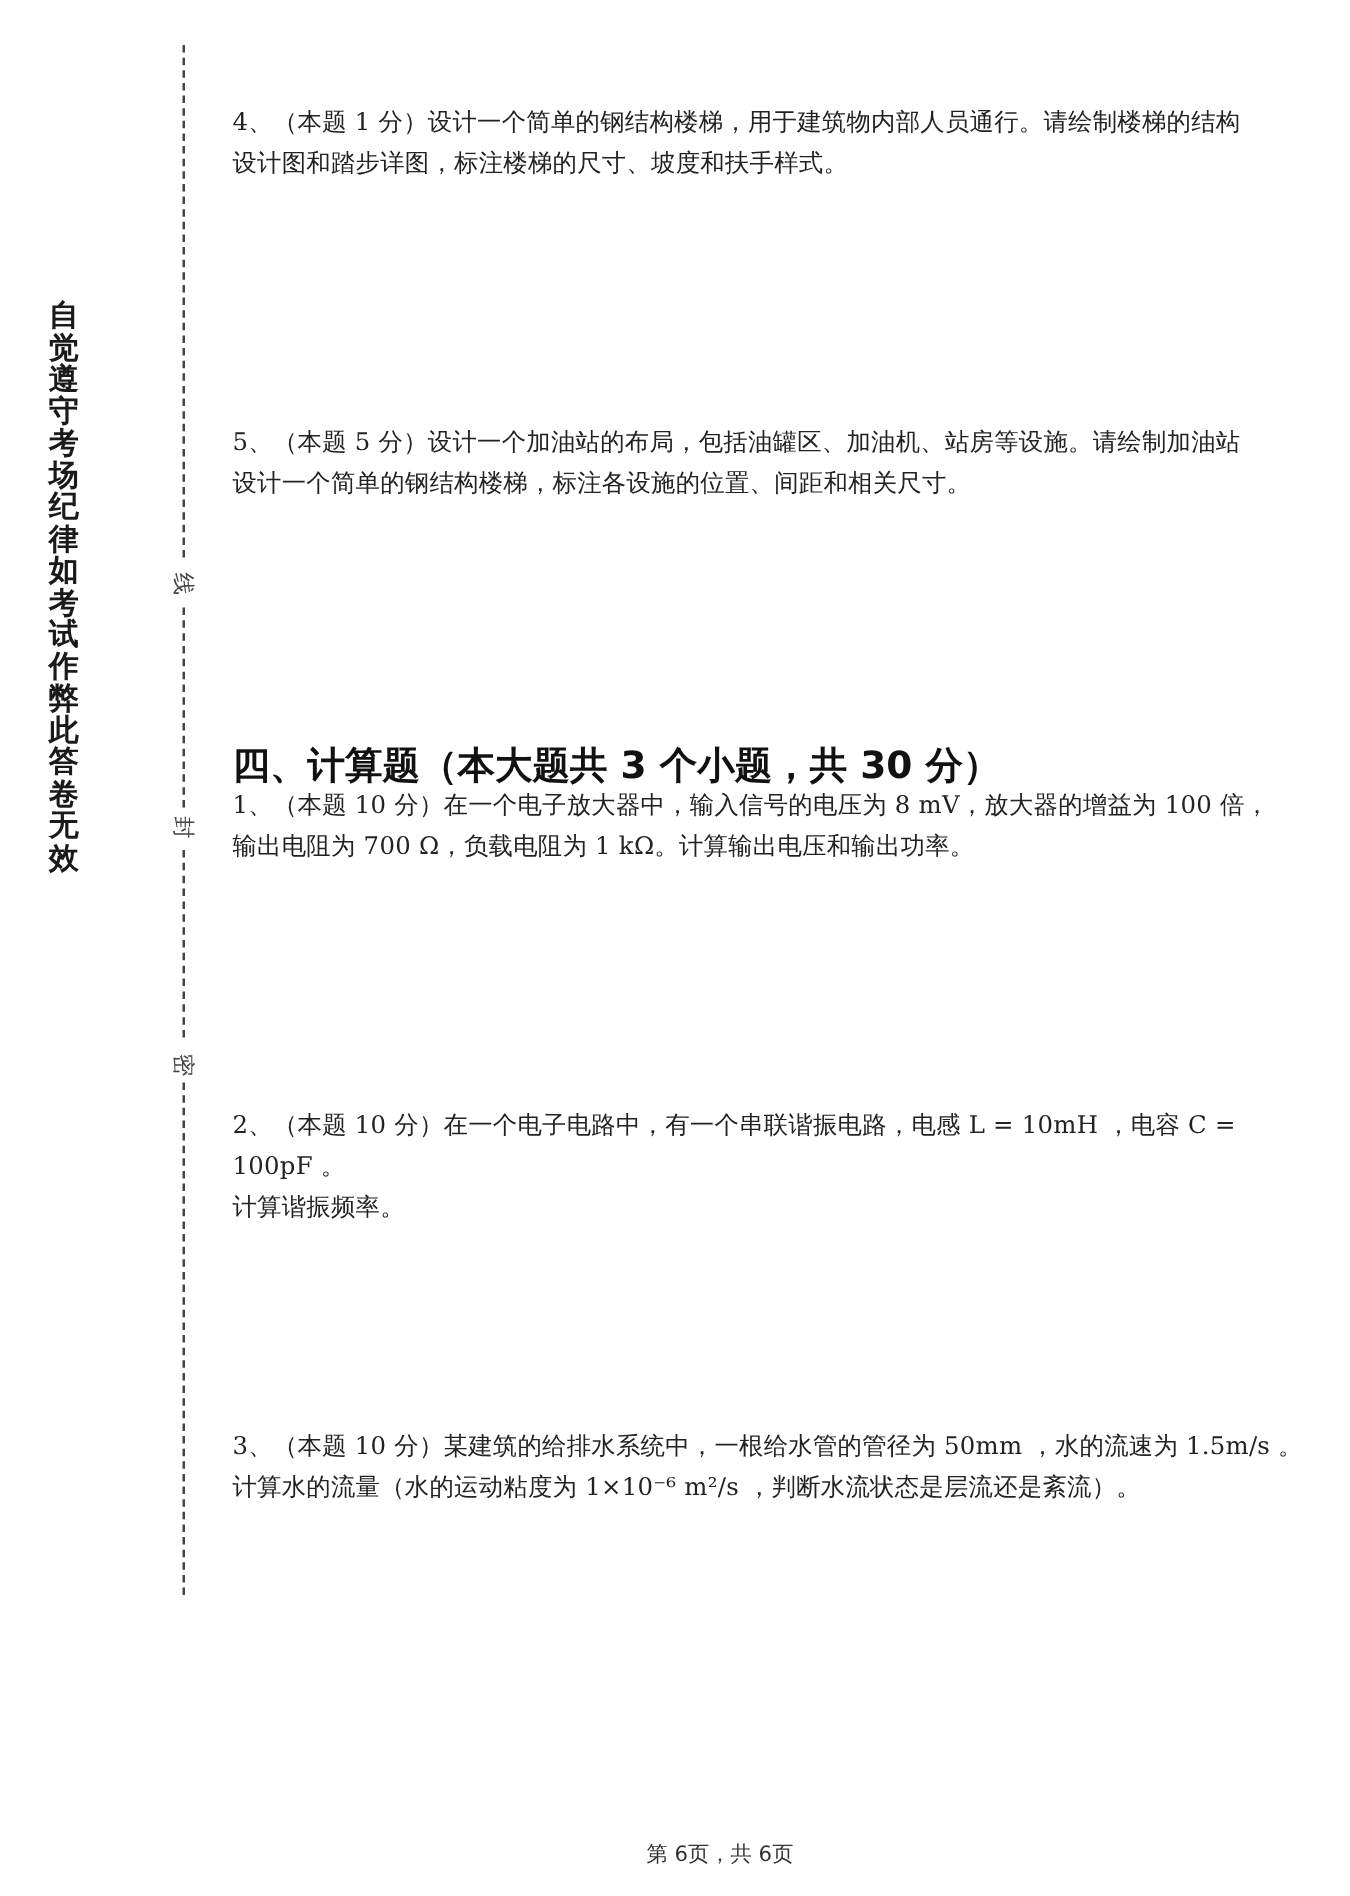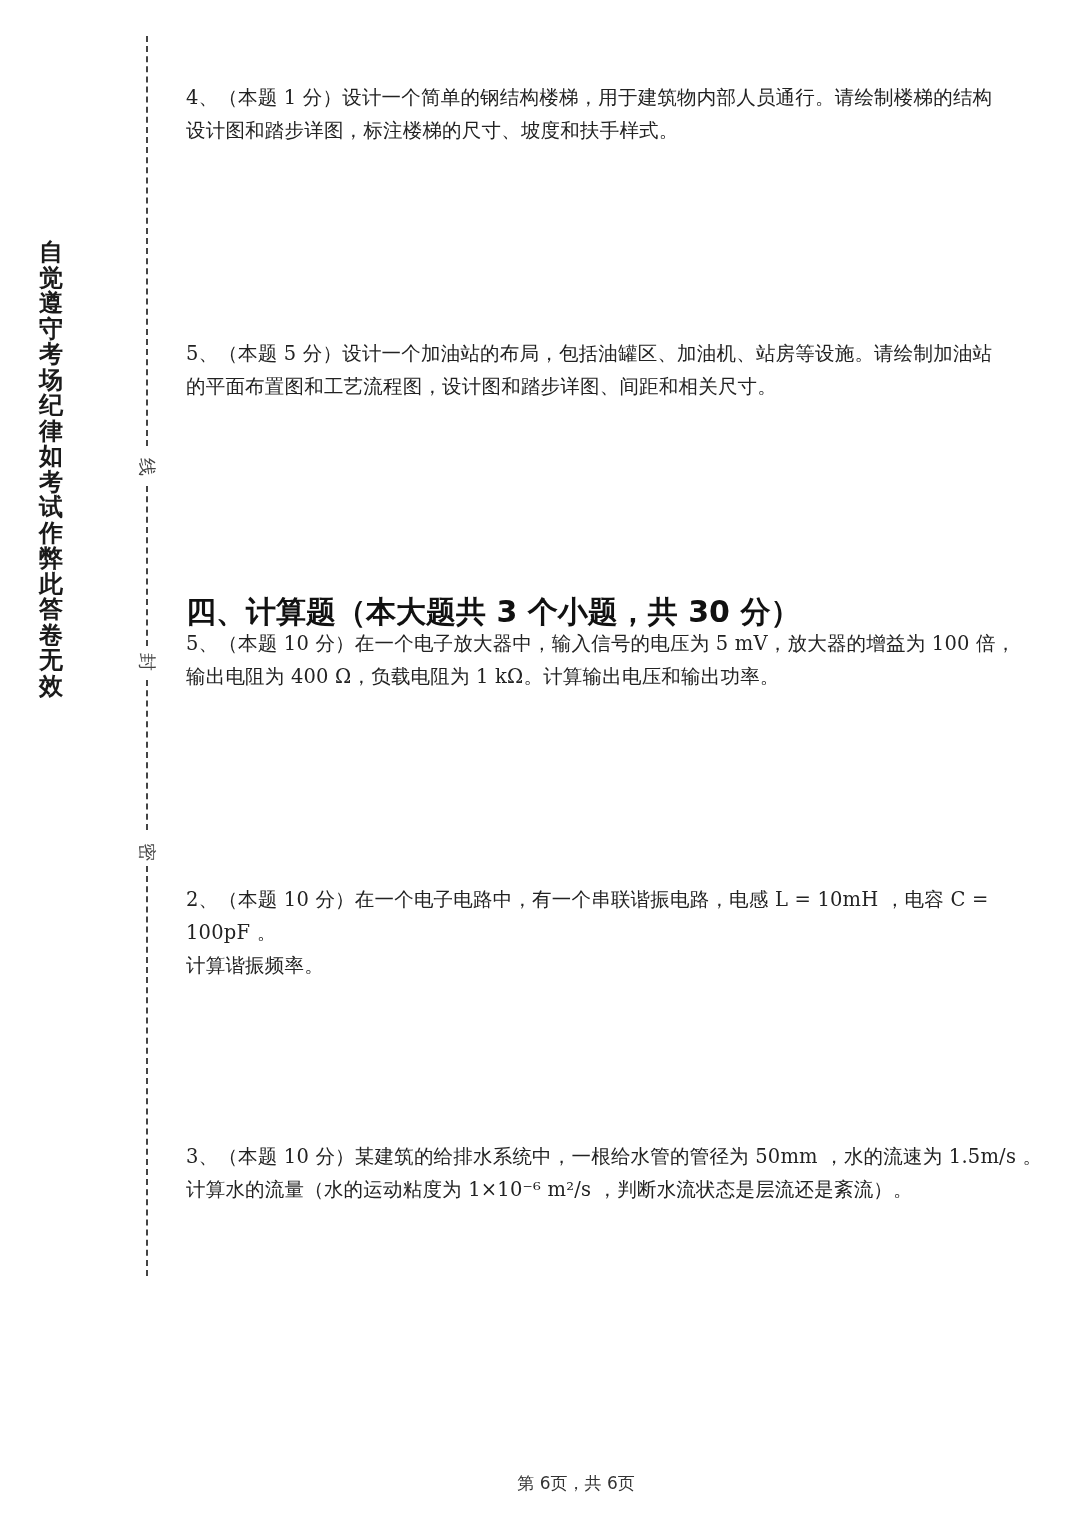--- a/index.html
+++ b/index.html
@@ -68,28 +68,28 @@
 <div class="cut-label" style="top:840px;">密</div>
 <div class="cut-line" style="top:866px; height:410px;"></div>
 
 <div class="question" style="top:81px;">
   <div>4、（本题 1 分）设计一个简单的钢结构楼梯，用于建筑物内部人员通行。请绘制楼梯的结构</div>
   <div>设计图和踏步详图，标注楼梯的尺寸、坡度和扶手样式。</div>
 </div>
 
 <div class="question" style="top:337px;">
   <div>5、（本题 5 分）设计一个加油站的布局，包括油罐区、加油机、站房等设施。请绘制加油站</div>
-  <div>的平面布置图和工艺流程图，设计图和踏步详图、间距和相关尺寸。</div>
+  <div>设计一个简单的钢结构楼梯，标注各设施的位置、间距和相关尺寸。</div>
 </div>
 
 <div class="section-title">四、计算题（本大题共 3 个小题，共 30 分）</div>
 
 <div class="question" style="top:627px;">
-  <div>5、（本题 10 分）在一个电子放大器中，输入信号的电压为 5 mV，放大器的增益为 100 倍，</div>
-  <div>输出电阻为 400  Ω，负载电阻为 1 kΩ。计算输出电压和输出功率。</div>
+  <div>1、（本题 10 分）在一个电子放大器中，输入信号的电压为 8 mV，放大器的增益为 100 倍，</div>
+  <div>输出电阻为 700  Ω，负载电阻为 1 kΩ。计算输出电压和输出功率。</div>
 </div>
 
 <div class="question" style="top:883px;">
   <div>2、（本题 10 分）在一个电子电路中，有一个串联谐振电路，电感  L = 10mH  ，电容  C = 100pF  。</div>
   <div>计算谐振频率。</div>
 </div>
 
 <div class="question" style="top:1140px;">
   <div>3、（本题 10 分）某建筑的给排水系统中，一根给水管的管径为  50mm  ，水的流速为  1.5m/s  。</div>
   <div>计算水的流量（水的运动粘度为  1×10⁻⁶ m²/s  ，判断水流状态是层流还是紊流）。</div>

